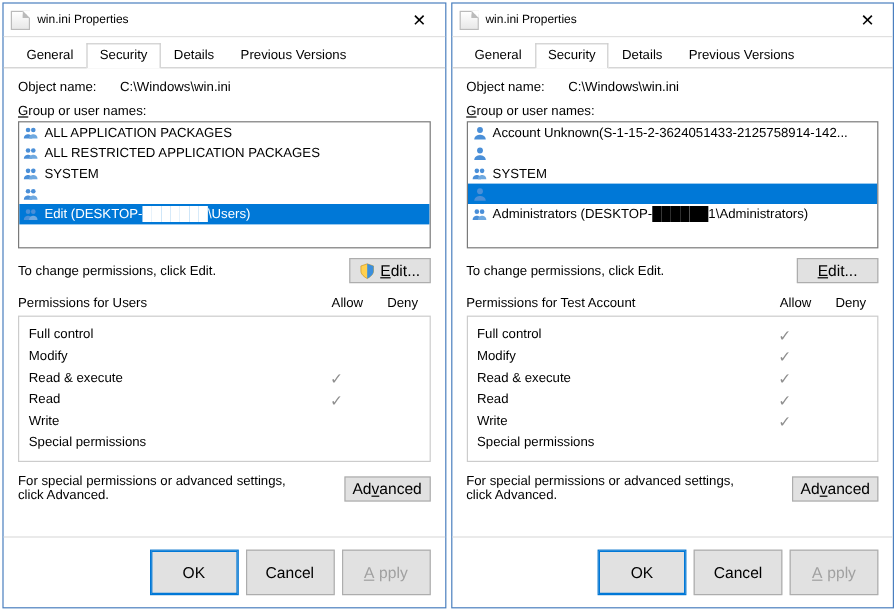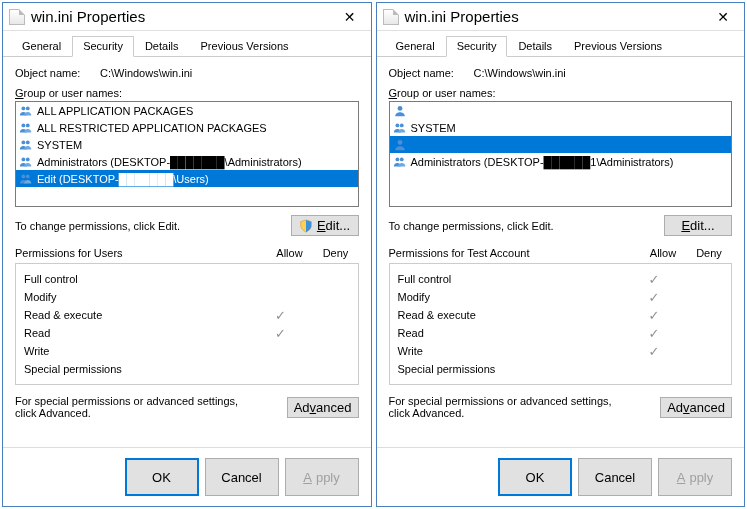--- a/index.html
+++ b/index.html
@@ -23,21 +23,21 @@
     flex-direction: column;
   }
   .titlebar {
     height: 28px;
     display: flex;
     align-items: center;
     padding: 0 6px;
     border-bottom: 1px solid #e0e0e0;
   }
   .titlebar .icon { width: 16px; height: 16px; margin-right: 6px; }
-  .titlebar .title { flex: 1; font-size: 15px; }
+  .titlebar .title { flex: 1; font-size: 10px; }
   .close-btn { width: 30px; text-align: center; font-size: 14px; cursor: pointer; }
   .tabs {
     display: flex;
     padding: 4px 8px 0 8px;
     border-bottom: 1px solid #ccc;
     gap: 0;
   }
   .tab {
     padding: 3px 10px 4px 10px;
     border: 1px solid transparent;
@@ -167,21 +167,20 @@
             </svg></span>
           <span>SYSTEM</span>
         </div>
         <div class="listitem">
           <span class="li-icon"><svg viewBox="0 0 16 16">
               <circle cx="5" cy="5" r="2.2" fill="#4a8fd8"></circle>
               <circle cx="10" cy="5" r="2.2" fill="#4a8fd8"></circle>
               <path d="M1 13 C1 9 5 9 5 9 C5 9 9 9 9 13 Z" fill="#4a8fd8"></path>
               <path d="M6 13 C6 9 10 9 10 9 C10 9 14 9 14 13 Z" fill="#6fa9e0"></path>
             </svg></span>
-          <span>Administrators (DESKTOP-███████\Administrators)</span>
         </div>
         <div class="listitem selected">
           <span class="li-icon"><svg viewBox="0 0 16 16">
               <circle cx="5" cy="5" r="2.2" fill="#4a8fd8"></circle>
               <circle cx="10" cy="5" r="2.2" fill="#4a8fd8"></circle>
               <path d="M1 13 C1 9 5 9 5 9 C5 9 9 9 9 13 Z" fill="#4a8fd8"></path>
               <path d="M6 13 C6 9 10 9 10 9 C10 9 14 9 14 13 Z" fill="#6fa9e0"></path>
             </svg></span>
           <span>Edit (DESKTOP-███████\Users)</span>
         </div>
@@ -266,20 +265,27 @@
       <span class="label">Object name:</span>
       <span>C:\Windows\win.ini</span>
     </div>
     <div><span class="under">G</span><span>roup or user names:</span></div>
     <div class="listbox" id="list1">
         <div class="listitem">
           <span class="li-icon"><svg viewBox="0 0 16 16">
               <circle cx="8" cy="5" r="2.8" fill="#4a8fd8"></circle>
               <path d="M2.5 14 C2.5 9.5 8 9.5 8 9.5 C8 9.5 13.5 9.5 13.5 14 Z" fill="#4a8fd8"></path>
             </svg></span>
+          <span>Account Unknown(S-1-15-2-3624051433-2125758914-142...</span>
+        </div>
+        <div class="listitem">
+          <span class="li-icon"><svg viewBox="0 0 16 16">
+              <circle cx="8" cy="5" r="2.8" fill="#4a8fd8"></circle>
+              <path d="M2.5 14 C2.5 9.5 8 9.5 8 9.5 C8 9.5 13.5 9.5 13.5 14 Z" fill="#4a8fd8"></path>
+            </svg></span>
         </div>
         <div class="listitem">
           <span class="li-icon"><svg viewBox="0 0 16 16">
               <circle cx="5" cy="5" r="2.2" fill="#4a8fd8"></circle>
               <circle cx="10" cy="5" r="2.2" fill="#4a8fd8"></circle>
               <path d="M1 13 C1 9 5 9 5 9 C5 9 9 9 9 13 Z" fill="#4a8fd8"></path>
               <path d="M6 13 C6 9 10 9 10 9 C10 9 14 9 14 13 Z" fill="#6fa9e0"></path>
             </svg></span>
           <span>SYSTEM</span>
         </div>

